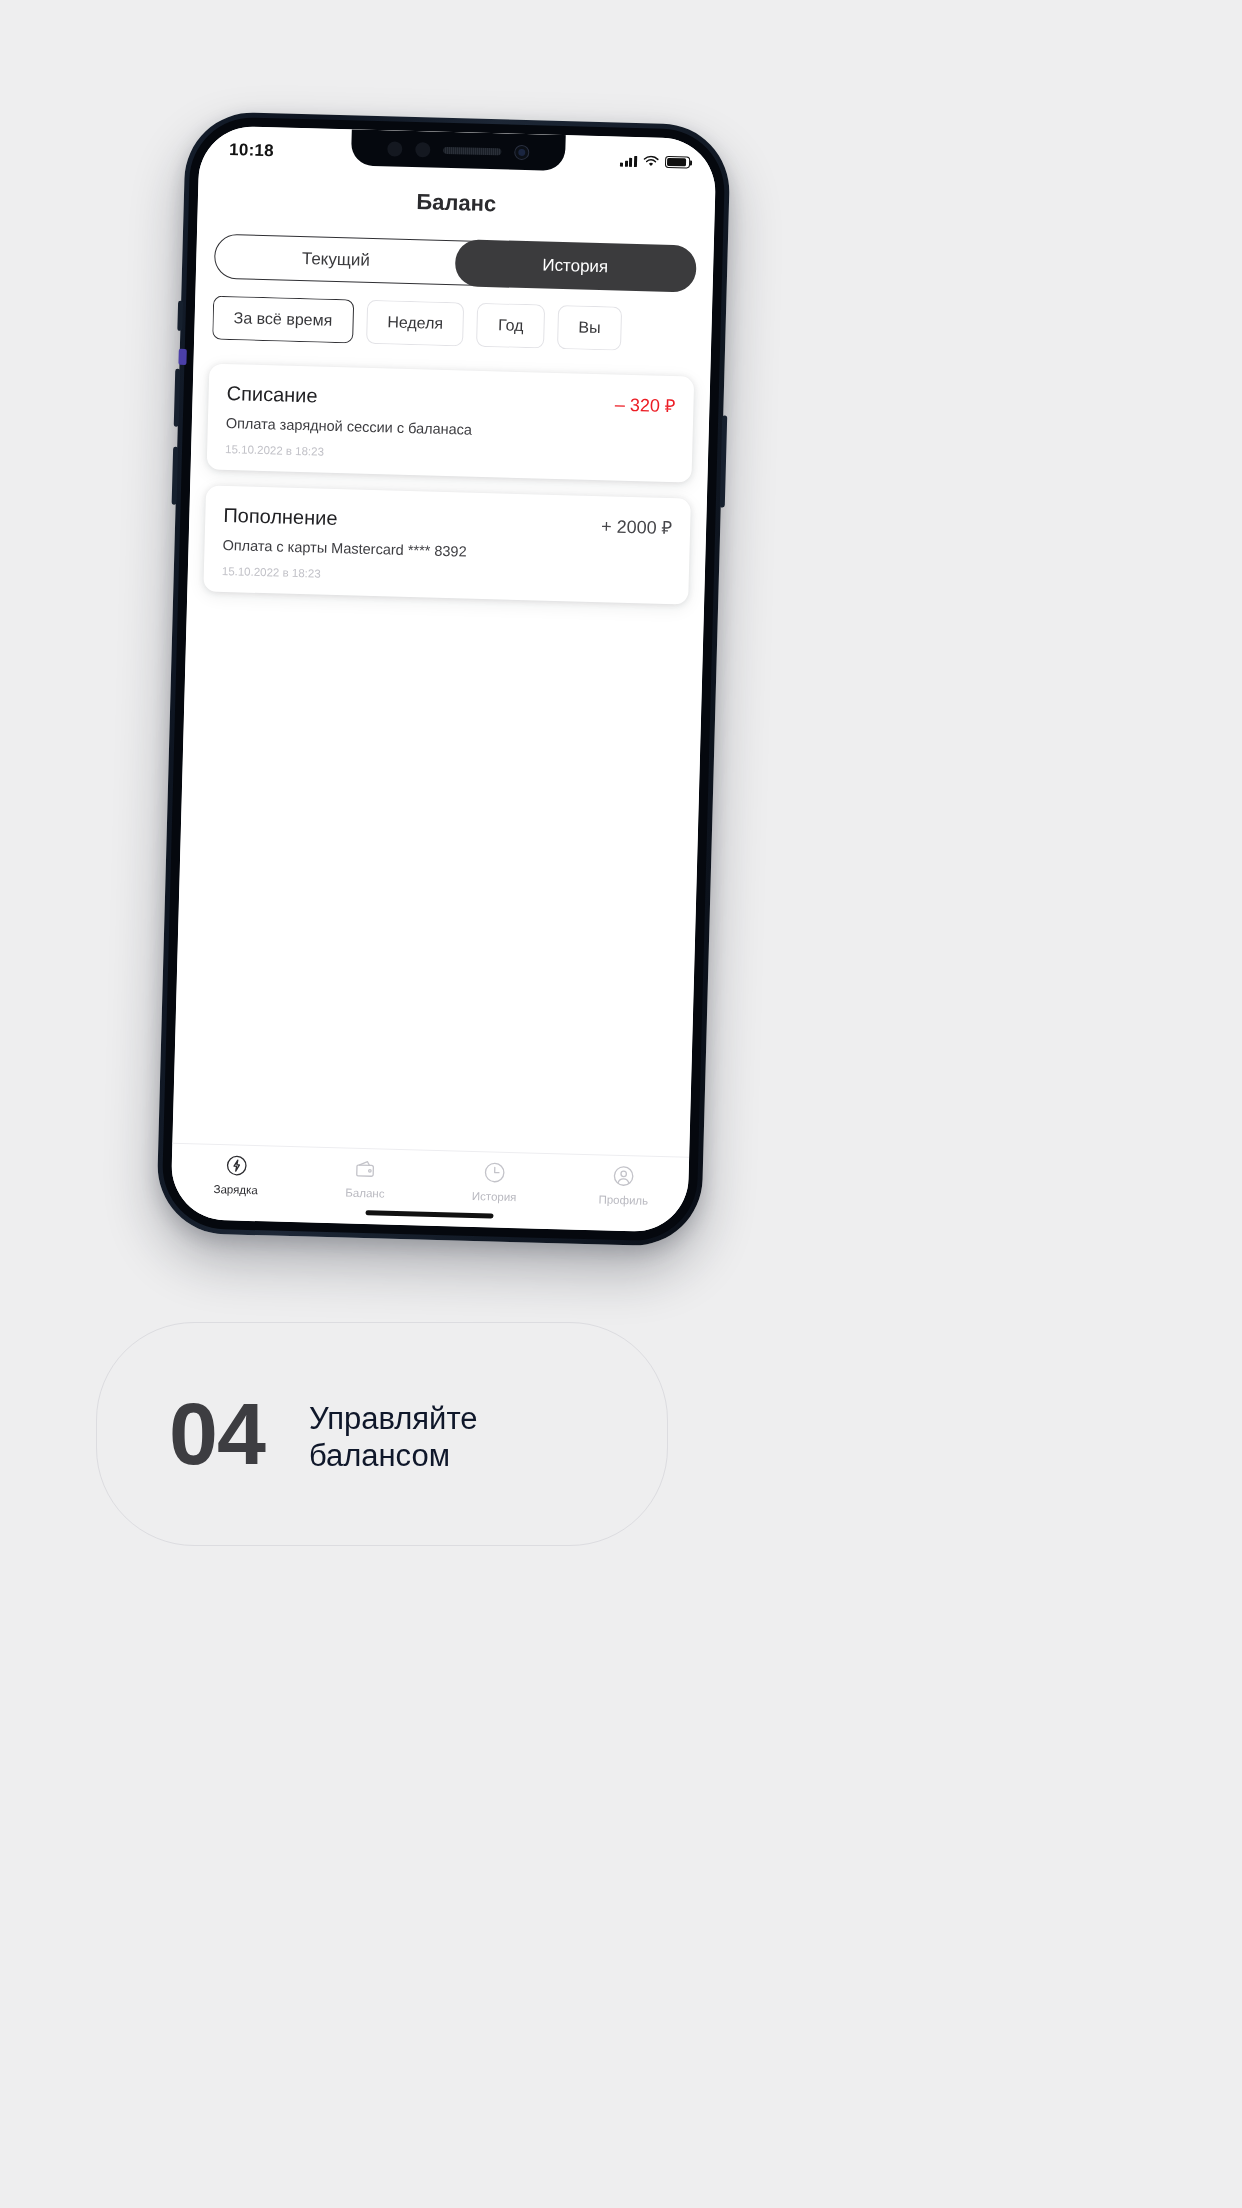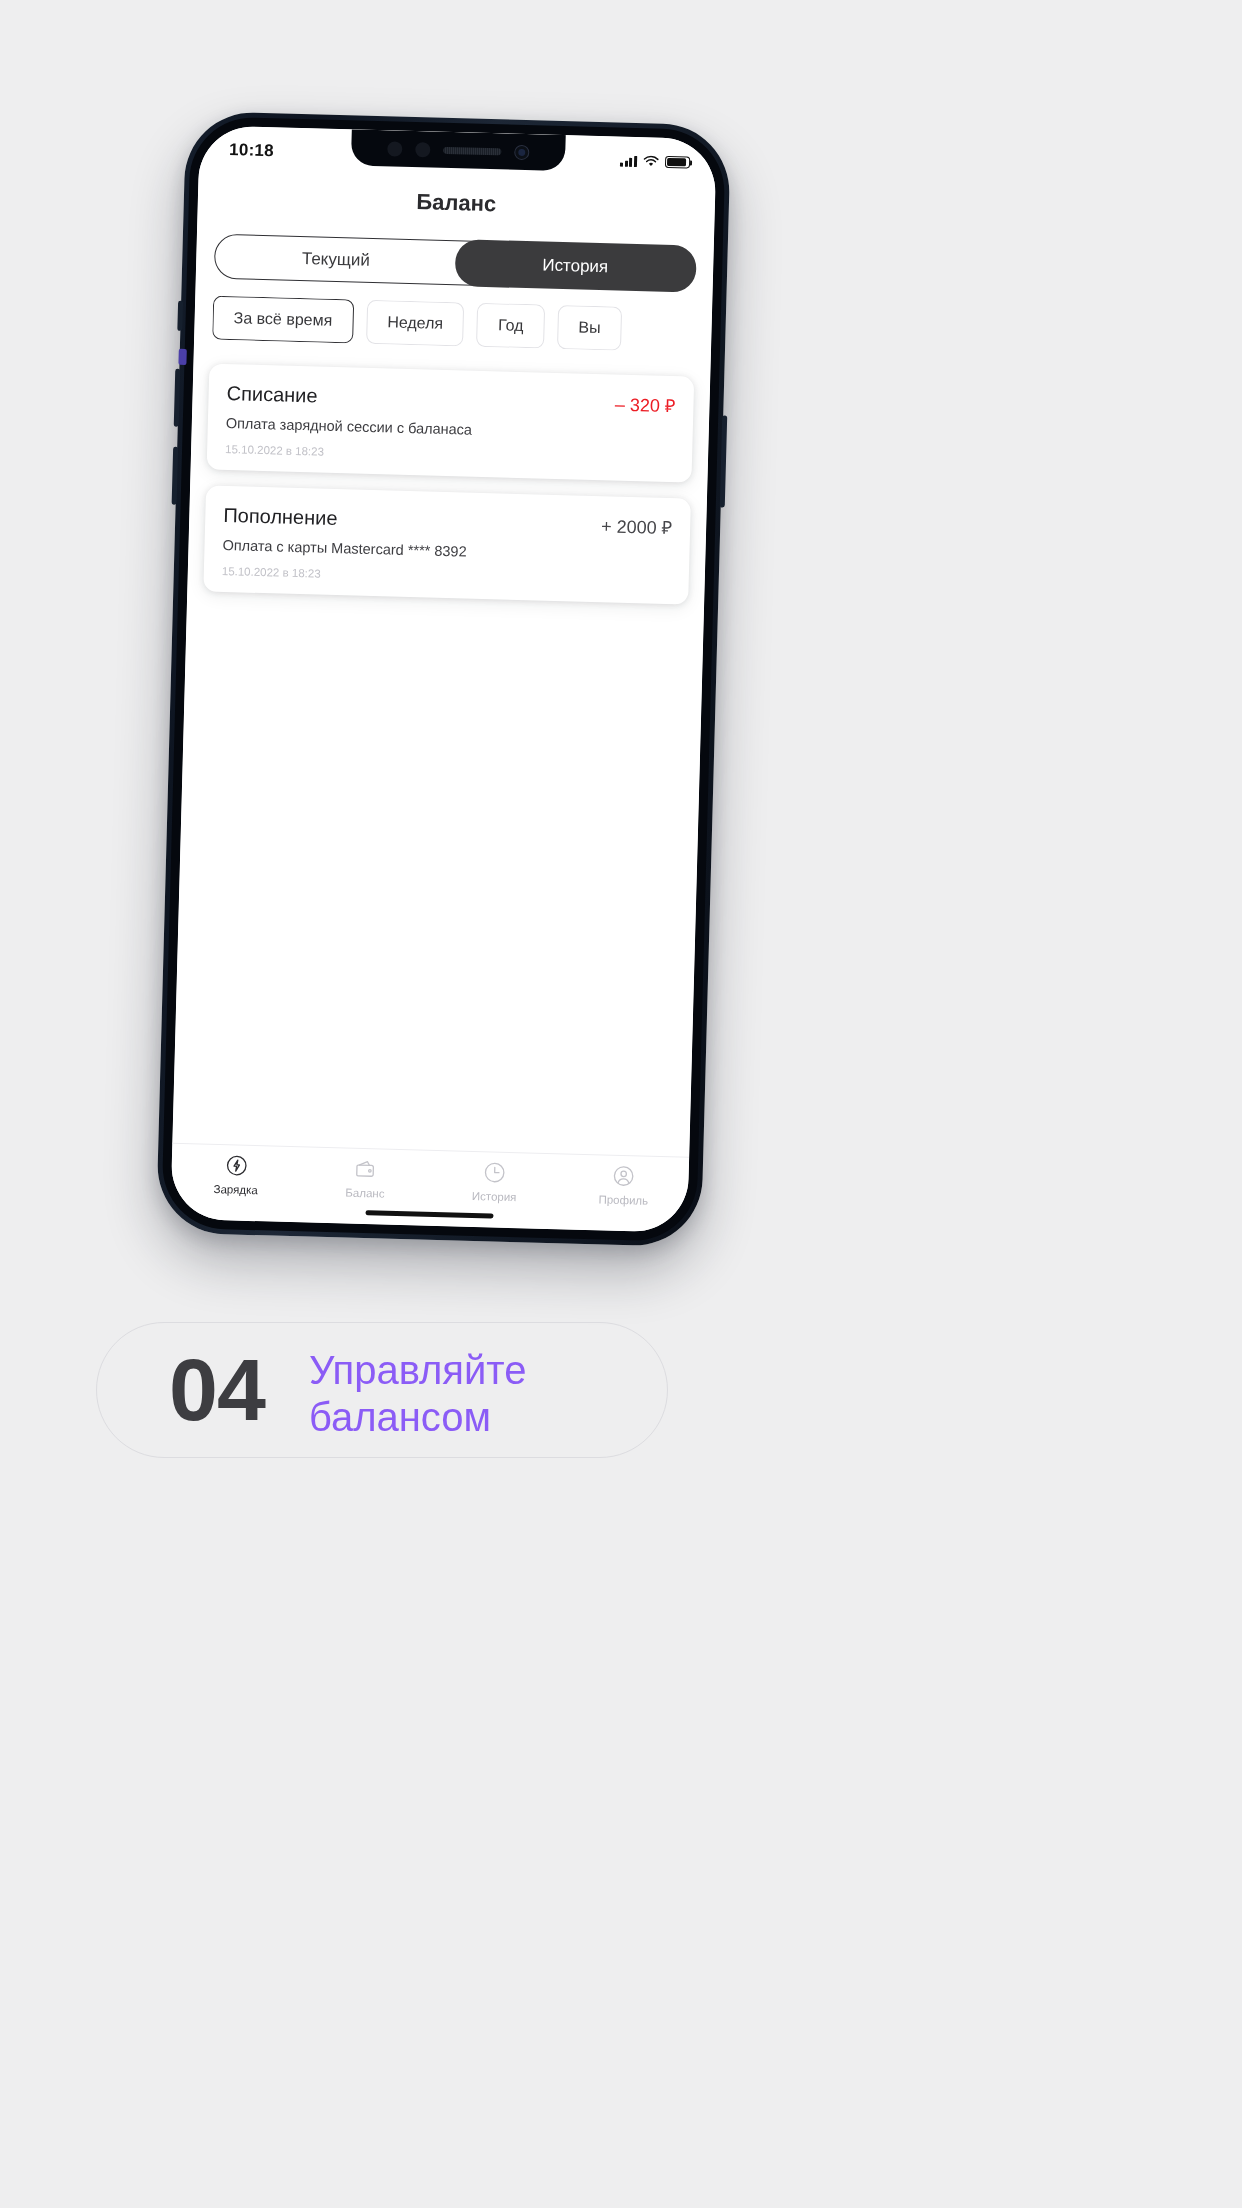--- a/index.html
+++ b/index.html
@@ -292,38 +292,38 @@
     background: #111;
     z-index: 10;
   }
 
   
   .caption {
     position: absolute;
     left: 96px;
     top: 1322px;
     width: 572px;
-    height: 136px;
+    height: 224px;
     border: 1.6px solid #dcdce0;
     border-radius: 98px;
     display: flex;
     align-items: center;
     padding-left: 72px;
     gap: 44px;
   }
   .caption-number {
     font-size: 88px;
     font-weight: bold;
     color: #3d3d41;
     letter-spacing: -1px;
     line-height: 1;
   }
   .caption-text {
-    font-size: 40px;
-    color: #8b5cf6;
+    font-size: 31px;
+    color: #0f172a;
     line-height: 1.18;
     max-width: 300px;
     margin-top: 8px;
   }
 </style>
 </head>
 <body>
 
 <div class="phone-stage">
 

